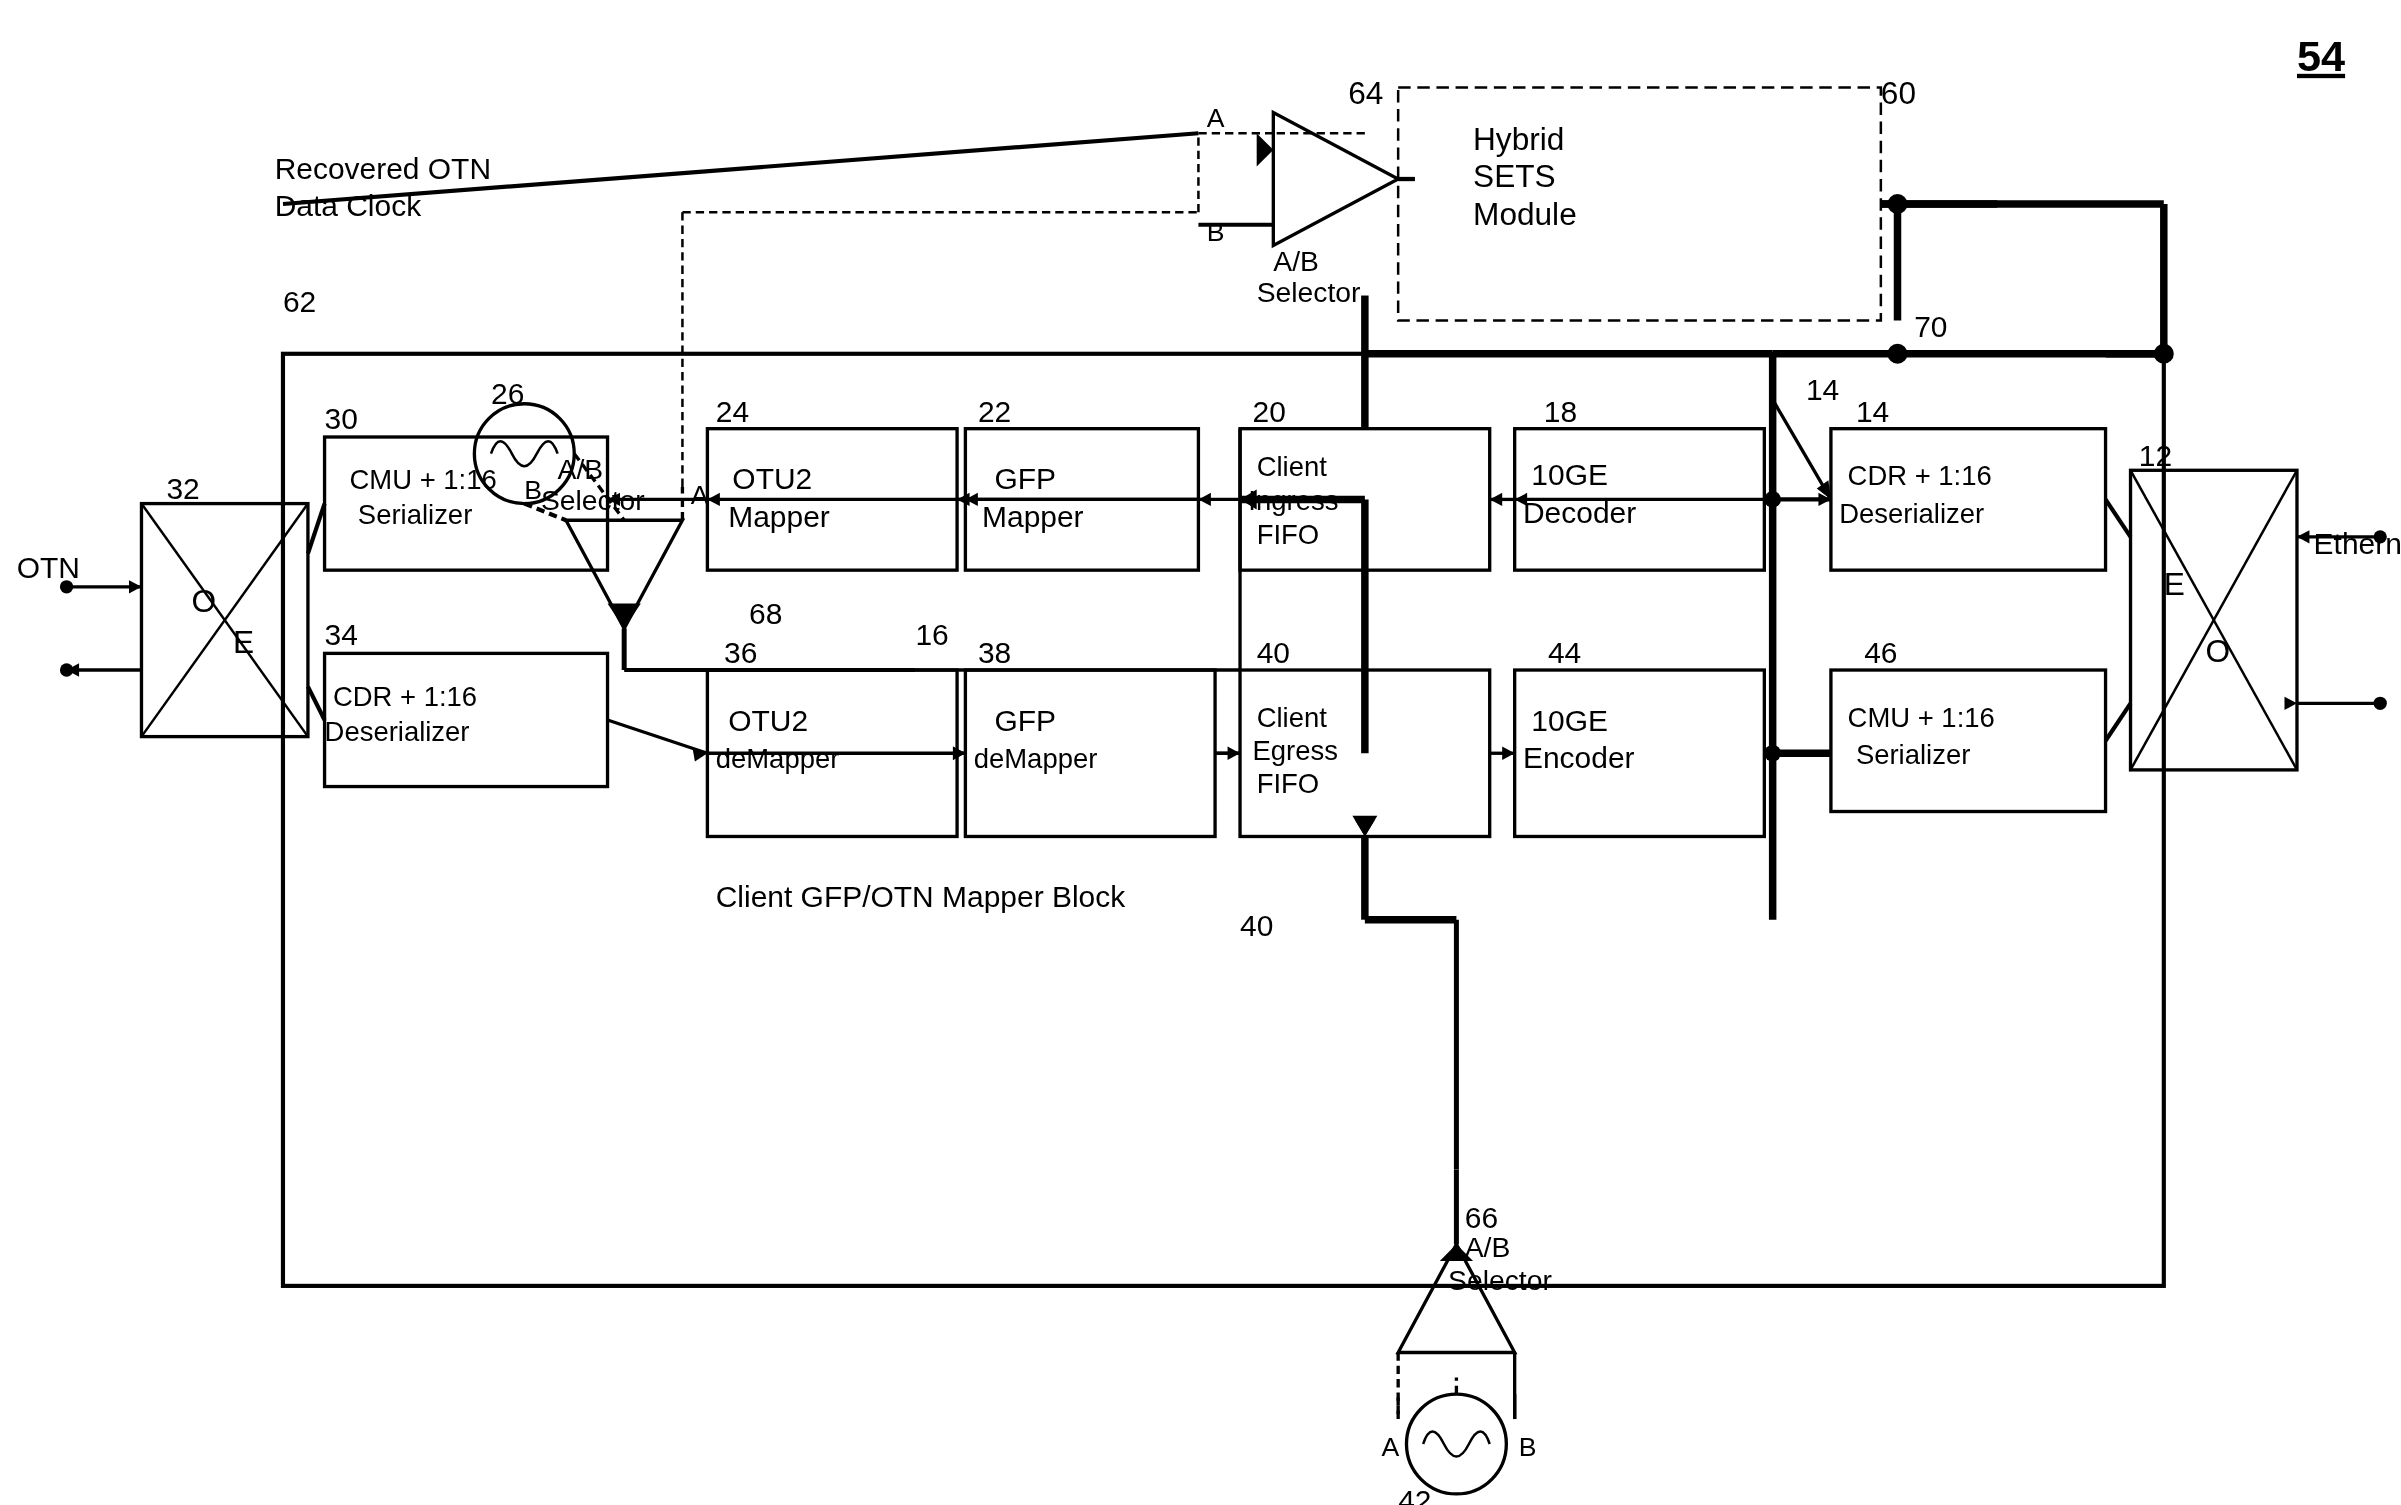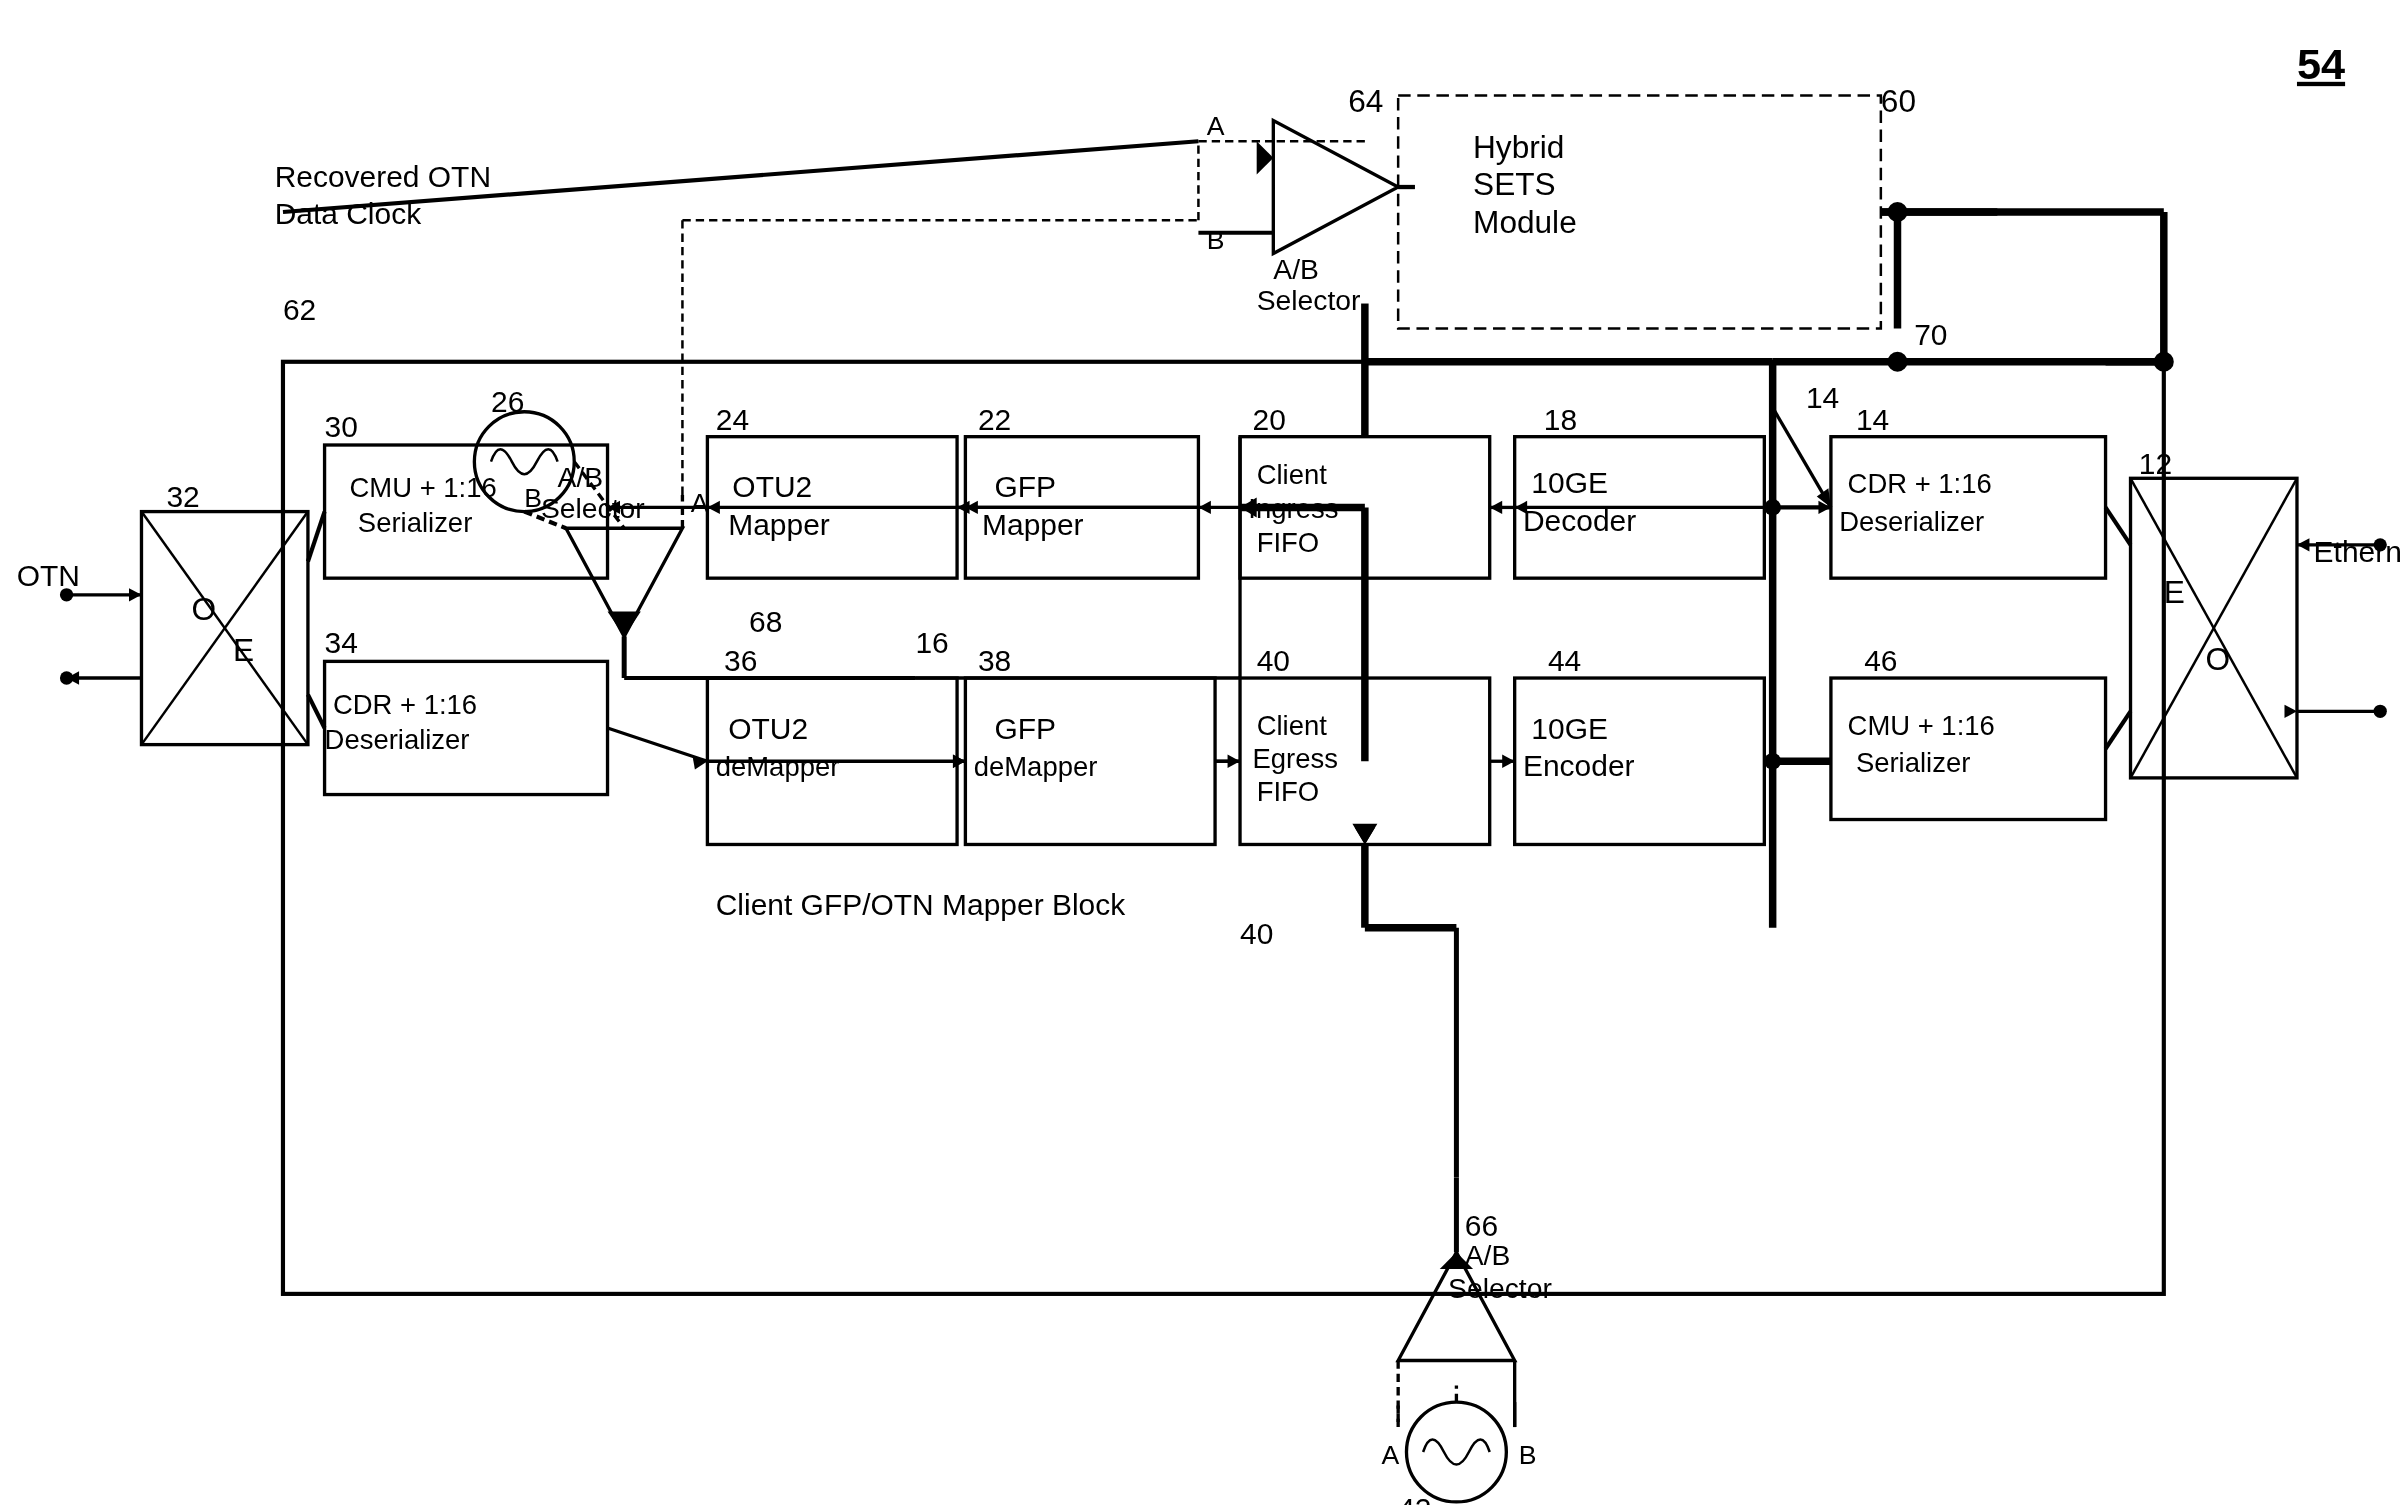--- a/index.html
+++ b/index.html
@@ -6,21 +6,21 @@
     body {
       background: #ffffff;
       font-family: Arial, sans-serif;
       width: 2401px;
       height: 1506px;
       position: relative;
       overflow: hidden;
     }
     #diagram-container {
       position: absolute;
-      top: 12px; left: 0;
+      top: 4px; left: 0;
       width: 2401px;
       height: 1094px;
     }
     svg {
       width: 2401px;
       height: 1506px;
     }
     text {
       font-family: Arial, sans-serif;
     }

